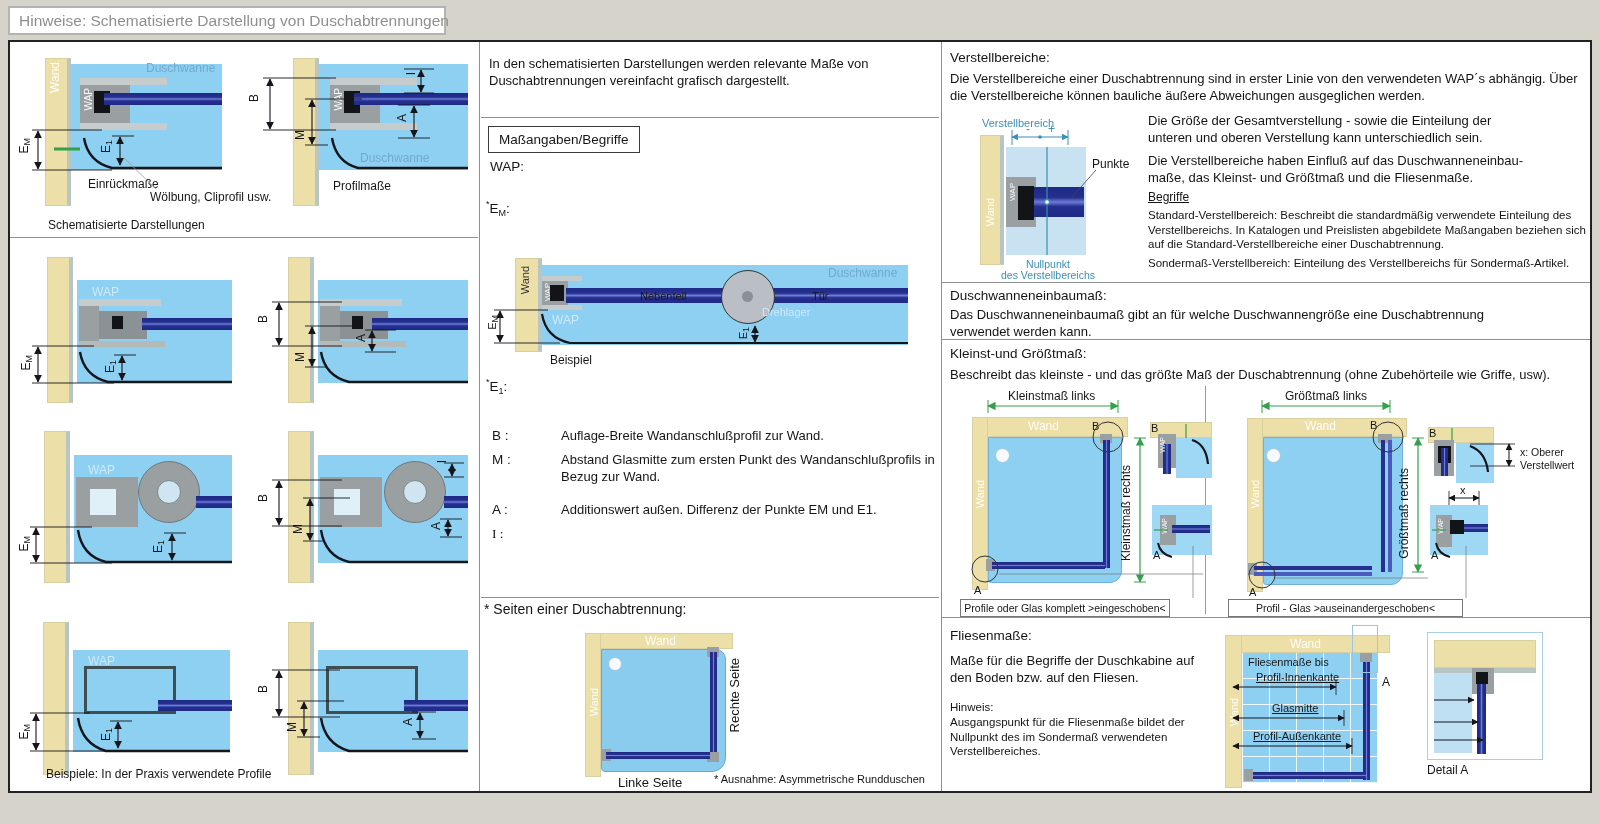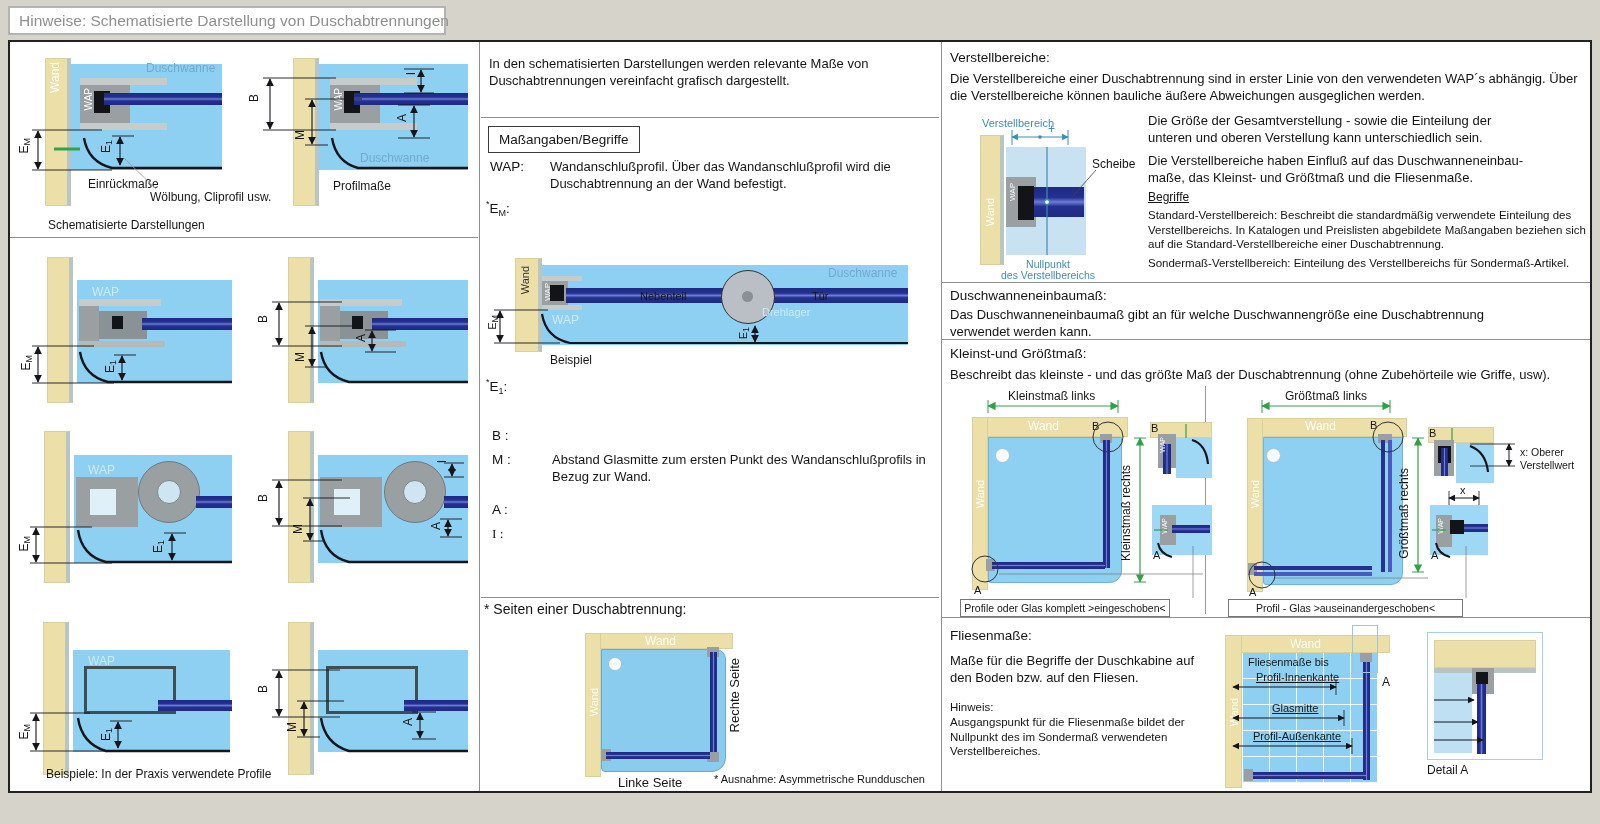--- a/index.html
+++ b/index.html
@@ -25,21 +25,21 @@
 .wht{color:rgba(255,255,255,.95)}
 .blu{color:#74a9cf}
 .ltb{color:#cfe9fa}
 .teal{color:#3b8fb4}
 .s11{font-size:11px}
 .s10{font-size:10.5px}
 .und{text-decoration:underline}
 .txt{position:absolute;font-size:13px;line-height:17px;color:#141414}
 .txts{position:absolute;font-size:11.5px;line-height:14.5px;color:#141414}
 .h{position:absolute;font-size:13.5px;color:#141414;white-space:nowrap}
-.def{position:absolute;display:flex;gap:14px;font-size:13px;line-height:17px}
+.def{position:absolute;display:flex;gap:23px;font-size:13px;line-height:17px}
 .term{width:46px;flex:none;font-size:13.5px}
 .serif{font-family:"Liberation Serif",serif}
 .dtext{width:402px}
 .box{position:absolute;border:1px solid #3a3a3a;padding:5px 10px;font-size:13.5px;background:#fff;white-space:nowrap}
 .cap{position:absolute;border:1px solid #777;font-size:10.5px;line-height:16px;text-align:center;white-space:nowrap;background:#fff}
 .circ{position:absolute;border-radius:50%}
 .donut{position:absolute;border-radius:50%;background:#9aa0a2;border:1px solid #70787a}
 .donut-i{position:absolute;border-radius:50%;background:#cfe6f2;border:1px solid #7a8588}
 .outl{position:absolute;border:3px solid #3d4f52}
 .tile{background-color:#8ed0f2;background-image:linear-gradient(0deg,rgba(255,255,255,.85) 1px,transparent 1px),linear-gradient(90deg,rgba(255,255,255,.85) 1px,transparent 1px);background-size:27px 26px}
@@ -153,21 +153,20 @@
   <span class="lbl vt" style="left:286px;top:722px">M</span>
   <span class="lbl vt" style="left:402px;top:718px">A</span>
   <span class="lbl" style="left:46px;top:768px">Beispiele: In der Praxis verwendete Profile</span>
 </div>
 
 <div>
   <div class="txt" style="left:489px;top:55px;width:420px">In den schematisierten Darstellungen werden relevante Maße von Duschabtrennungen vereinfacht grafisch dargestellt.</div>
   <div class="box" style="left:488px;top:126px">Maßangaben/Begriffe</div>
   <div class="def" style="left:490px;top:158px">
     <span class="term">WAP:</span>
-    <span class="dtext">Wandanschlußprofil. Über das Wandanschlußprofil wird die Duschabtrennung an der Wand befestigt.</span>
   </div>
   <div class="def" style="left:486px;top:196px">
     <span class="term"><sup class="sp">*</sup><span>E</span><sub class="sb">M</sub><span>:</span></span>
   </div>
 
   <div class="w" style="left:515px;top:258px;width:27px;height:94px"></div>
   <span class="lbl vt" style="left:519px;top:266px;font-size:11px;color:#333">Wand</span>
   <div class="t" style="left:542px;top:265px;width:366px;height:80px"></div>
   <span class="lbl blu" style="left:828px;top:267px">Duschwanne</span>
   <div class="pf" style="left:542px;top:276px;width:40px;height:5px"></div>
@@ -184,27 +183,29 @@
   <span class="lbl ltb" style="left:552px;top:314px">WAP</span>
   <span class="lbl vt s11" style="left:486px;top:315px"><span>E</span><sub class="sb">M</sub></span>
   <span class="lbl vt s11" style="left:737px;top:327px"><span>E</span><sub class="sb">1</sub></span>
   <span class="lbl" style="left:550px;top:354px">Beispiel</span>
 
   <div class="def" style="left:486px;top:374px">
     <span class="term"><sup class="sp">*</sup><span>E</span><sub class="sb">1</sub><span>:</span></span>
   </div>
   <div class="def" style="left:492px;top:427px">
     <span class="term">B :</span>
+    <span class="dtext">Auflage-Breite Wandanschlußprofil zur Wand.</span>
   </div>
   <div class="def" style="left:492px;top:451px">
     <span class="term">M :</span>
     <span class="dtext">Abstand Glasmitte zum ersten Punkt des Wandanschlußprofils in Bezug zur Wand.</span>
   </div>
   <div class="def" style="left:492px;top:501px">
     <span class="term">A :</span>
+    <span class="dtext">Additionswert außen. Differenz der Punkte EM und E1.</span>
   </div>
   <div class="def" style="left:492px;top:525px">
     <span class="term serif">I :</span>
   </div>
 
   <div class="h" style="left:484px;top:601px;font-size:14px">* Seiten einer Duschabtrennung:</div>
   <div class="wh" style="left:585px;top:633px;width:148px;height:16px"></div>
   <div class="wh" style="left:585px;top:633px;width:16px;height:144px"></div>
   <div class="t" style="left:601px;top:649px;width:125px;height:123px;background:#8accee;border:1px solid #66a8d8;border-radius:0 10px 14px 4px"></div>
   <div class="circ" style="left:608px;top:657px;width:14px;height:14px;background:#f7fbff;border:1px solid #9ec7de"></div>
@@ -227,21 +228,21 @@
   <span class="lbl teal s11" style="left:976px;top:117px;width:84px;text-align:center">Verstellbereich</span>
   <span class="lbl teal" style="left:1026px;top:123px">-</span>
   <span class="lbl teal" style="left:1048px;top:123px">+</span>
   <div class="w" style="left:980px;top:135px;width:24px;height:130px"></div>
   <span class="lbl vt wht s11" style="left:984px;top:198px">Wand</span>
   <div class="t" style="left:1006px;top:147px;width:80px;height:108px;background:#c8e2f2"></div>
   <div class="p" style="left:1006px;top:177px;width:30px;height:50px"></div>
   <span class="lbl vt wht" style="left:1008px;top:183px;font-size:8px">WAP</span>
   <div class="pb" style="left:1018px;top:186px;width:16px;height:34px"></div>
   <div class="g" style="left:1034px;top:187px;width:50px;height:30px"></div>
-  <span class="lbl" style="left:1092px;top:158px">Scheibe</span>
+  <span class="lbl" style="left:1092px;top:158px">Punkte</span>
   <span class="lbl teal s10" style="left:1020px;top:258px;width:56px;text-align:center">Nullpunkt</span>
   <span class="lbl teal s10" style="left:1000px;top:269px;width:96px;text-align:center">des Verstellbereichs</span>
 
   <div class="txt" style="left:1148px;top:112px;width:390px">Die Größe der Gesamtverstellung - sowie die Einteilung der unteren und oberen Verstellung kann unterschiedlich sein.</div>
   <div class="txt" style="left:1148px;top:152px;width:400px">Die Verstellbereiche haben Einfluß auf das Duschwanneneinbau-maße, das Kleinst- und Größtmaß und die Fliesenmaße.</div>
   <div class="txts und" style="left:1148px;top:190px;font-size:12px">Begriffe</div>
   <div class="txts" style="left:1148px;top:208px;width:440px">Standard-Verstellbereich: Beschreibt die standardmäßig verwendete Einteilung des Verstellbereichs.  In Katalogen und Preislisten abgebildete Maßangaben beziehen sich auf die Standard-Verstellbereiche einer Duschabtrennung.</div>
   <div class="txts" style="left:1148px;top:256px;width:445px;white-space:nowrap">Sondermaß-Verstellbereich: Einteilung des Verstellbereichs für Sondermaß-Artikel.</div>
 </div>
 

